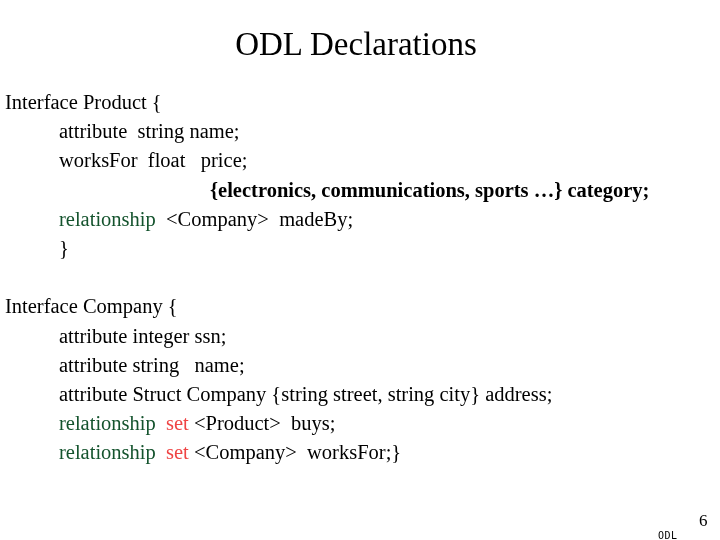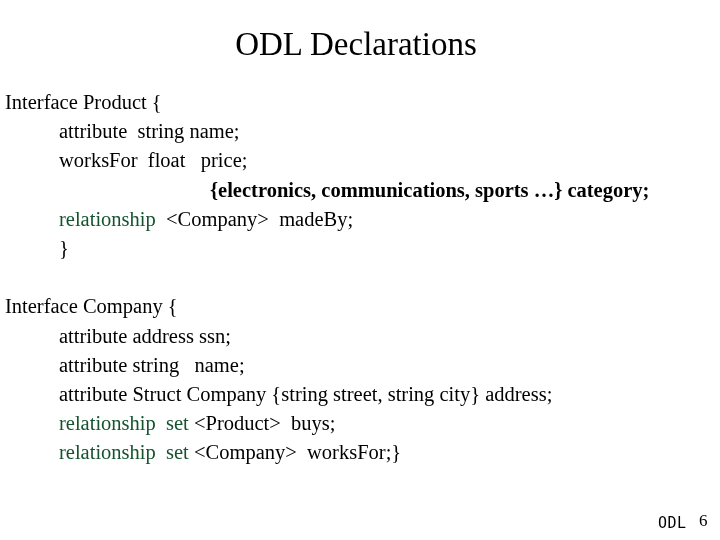--- a/index.html
+++ b/index.html
@@ -57,29 +57,29 @@
   }
 
   
   .ind-0 { padding-left: 0px; }
   .ind-1 { padding-left: 54px; }
   .ind-2 { padding-left: 205px; font-weight: bold; }
 
   
   .tok-plain { color: #000000; }
   .tok-kw-rel { color: #14532d; }
-  .tok-kw-set { color: #14532d; }
+  .tok-kw-set { color: #ef4444; }
 
   
   #footer-tag {
     position: absolute;
     left: 658px;
-    top: 518px;
+    top: 530px;
     font-family: "DejaVu Sans Mono", "Liberation Mono", monospace;
-    font-size: 15px;
+    font-size: 10px;
     line-height: 11px;
     color: #000000;
     letter-spacing: 0.5px;
     white-space: pre;
   }
 
   #footer-page-number {
     position: absolute;
     left: 699px;
     top: 511px;
@@ -99,21 +99,21 @@
 
   <div id="body-text">
       <div class="code-line ind-0"><span class="tok-plain">Interface Product {</span></div>
       <div class="code-line ind-1"><span class="tok-plain">attribute  string name;</span></div>
       <div class="code-line ind-1"><span class="tok-plain">worksFor  float   price;</span></div>
       <div class="code-line ind-2"><span class="tok-plain">{electronics, communications, sports …} category;</span></div>
       <div class="code-line ind-1"><span class="tok-kw-rel">relationship</span><span class="tok-plain">  &lt;Company&gt;  madeBy;</span></div>
       <div class="code-line ind-1"><span class="tok-plain">}</span></div>
       <div class="code-line ind-0 blank"></div>
       <div class="code-line ind-0"><span class="tok-plain">Interface Company {</span></div>
-      <div class="code-line ind-1"><span class="tok-plain">attribute address ssn;</span></div>
+      <div class="code-line ind-1"><span class="tok-plain">attribute integer ssn;</span></div>
       <div class="code-line ind-1"><span class="tok-plain">attribute string   name;</span></div>
       <div class="code-line ind-1"><span class="tok-plain">attribute Struct Company {string street, string city} address;</span></div>
       <div class="code-line ind-1"><span class="tok-kw-rel">relationship</span><span class="tok-plain">  </span><span class="tok-kw-set">set</span><span class="tok-plain"> &lt;Product&gt;  buys;</span></div>
       <div class="code-line ind-1"><span class="tok-kw-rel">relationship</span><span class="tok-plain">  </span><span class="tok-kw-set">set</span><span class="tok-plain"> &lt;Company&gt;  worksFor;}</span></div>
     </div>
 
   <div id="footer-tag">ODL</div>
 
   <div id="footer-page-number">6</div>
 

